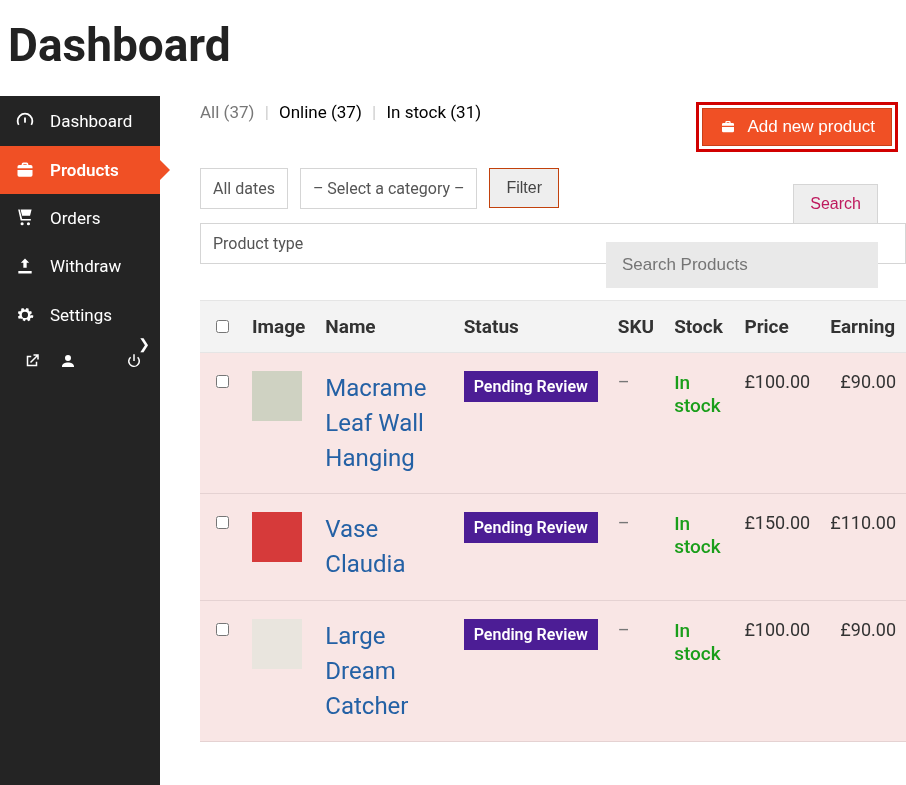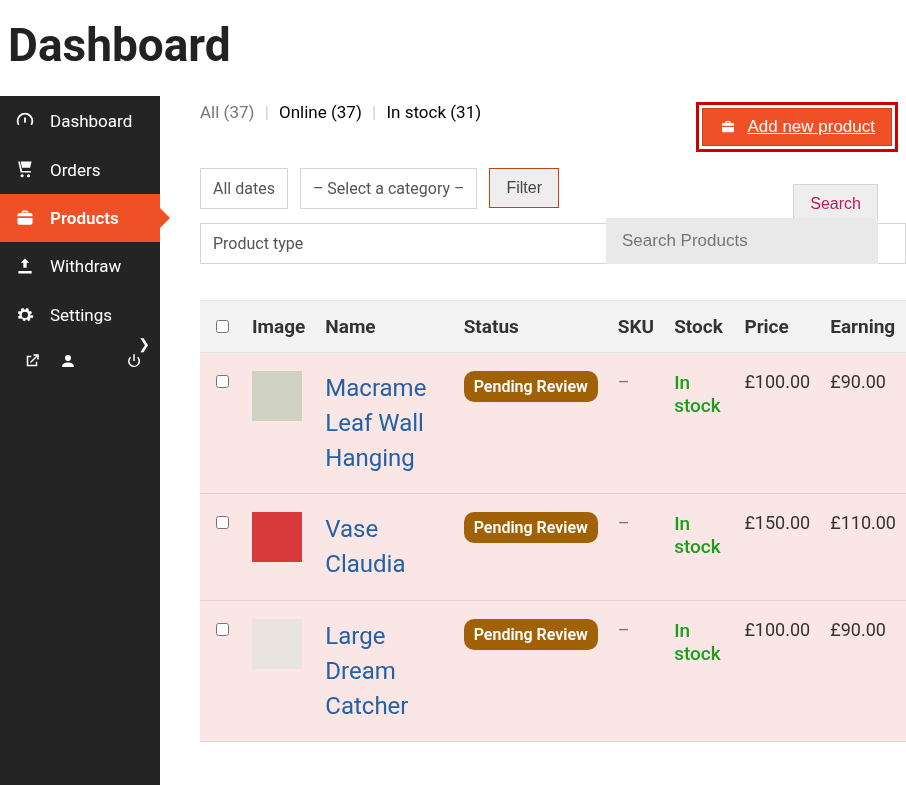--- a/index.html
+++ b/index.html
@@ -103,21 +103,20 @@
   .add-product-btn {
     background:#f05025;
     border:1px solid #c93f18;
     color:#fff;
     font-size:17px;
     padding:8px 16px;
     display:flex;
     align-items:center;
     gap:10px;
     cursor:pointer;
-    text-decoration:underline;
   }
   
   .filters {
     margin-top:46px;
     display:flex;
     gap:12px;
     align-items:flex-start;
     flex-wrap:wrap;
   }
   .sel, .filters input[type=text] {
@@ -130,21 +129,21 @@
   .filter-btn {
     background:#eee;
     border:1px solid #c2410c;
     padding:10px 16px;
     font-size:16px;
     color:#444;
     cursor:pointer;
   }
   .search-box {
     position:absolute;
-    top:122px;
+    top:146px;
     right:28px;
     background:#e9e9e9;
     border:none;
     padding:13px 16px;
     font-size:17px;
     width:272px;
     color:#606060;
   }
   .search-btn {
     position:absolute;
@@ -184,65 +183,65 @@
     border-bottom:1px solid #e5d2d2;
     background:#f9e6e5;
   }
   .prod-link { color:#2461a5; text-decoration:none; font-size:24px; line-height:1.45; }
   .thumb {
     width:50px; height:50px;
     background:#ddd;
     display:inline-block;
   }
   .badge {
-    background:#a16207;
+    background:#4c1d95;
     color:#fff;
     font-weight:600;
     font-size:16px;
     padding:6px 10px;
-    border-radius:10px;
+    border-radius:0;
     white-space:nowrap;
     display:inline-block;
   }
   .stock { color:#1a9e1a; font-size:19px; font-weight:500; }
   .dash { color:#777; }
-  .price { font-size:18px; color:#333; }
+  .price { font-size:18px; color:#333;text-align:right; }
   svg { display:block; }
 </style>
 </head>
 <body>
 
 <h1 class="page-title">Dashboard</h1>
 
 <div class="layout">
 
   <div class="sidebar">
     <div class="sidebar-item">
       <span class="icon">
         <svg width="22" height="22" viewBox="0 0 24 24" fill="#fff">
             <path d="M12 3a9 9 0 00-9 9 9 9 0 001.3 4.7l1.6-1A7 7 0 015 12a7 7 0 1114 0 7 7 0 01-.9 3.7l1.6 1A9 9 0 0021 12a9 9 0 00-9-9zm0 5a1 1 0 00-1 1v4a1 1 0 002 0V9a1 1 0 00-1-1z"></path>
           </svg>
       </span>
       <span>Dashboard</span>
     </div>
+    <div class="sidebar-item active">
+      <span class="icon">
+        <svg width="22" height="20" viewBox="0 0 24 24" fill="#fff">
+            <path d="M10 3h4a2 2 0 012 2v1h3a2 2 0 012 2v2H3V8a2 2 0 012-2h3V5a2 2 0 012-2zm0 3h4V5h-4v1zM3 12h18v6a2 2 0 01-2 2H5a2 2 0 01-2-2v-6z"></path>
+          </svg>
+      </span>
+      <span>Products</span>
+    </div>
     <div class="sidebar-item">
       <span class="icon">
         <svg width="22" height="20" viewBox="0 0 24 24" fill="#fff">
             <path d="M7 4h14l-2 8H9L7 4zm-3 0h2l3 12h11v2H8a1 1 0 01-1-.8L4 4zm5 16a2 2 0 110 4 2 2 0 010-4zm8 0a2 2 0 110 4 2 2 0 010-4z" transform="translate(0 -2) scale(0.95)"></path>
           </svg>
       </span>
       <span>Orders</span>
-    </div>
-    <div class="sidebar-item active">
-      <span class="icon">
-        <svg width="22" height="20" viewBox="0 0 24 24" fill="#fff">
-            <path d="M10 3h4a2 2 0 012 2v1h3a2 2 0 012 2v2H3V8a2 2 0 012-2h3V5a2 2 0 012-2zm0 3h4V5h-4v1zM3 12h18v6a2 2 0 01-2 2H5a2 2 0 01-2-2v-6z"></path>
-          </svg>
-      </span>
-      <span>Products</span>
     </div>
     <div class="sidebar-item">
       <span class="icon">
         <svg width="22" height="20" viewBox="0 0 24 24" fill="#fff">
             <path d="M12 3l5 5h-3v6h-4V8H7l5-5zM4 18h16v3H4z"></path>
           </svg>
       </span>
       <span>Withdraw</span>
     </div>
     <div class="sidebar-item">

